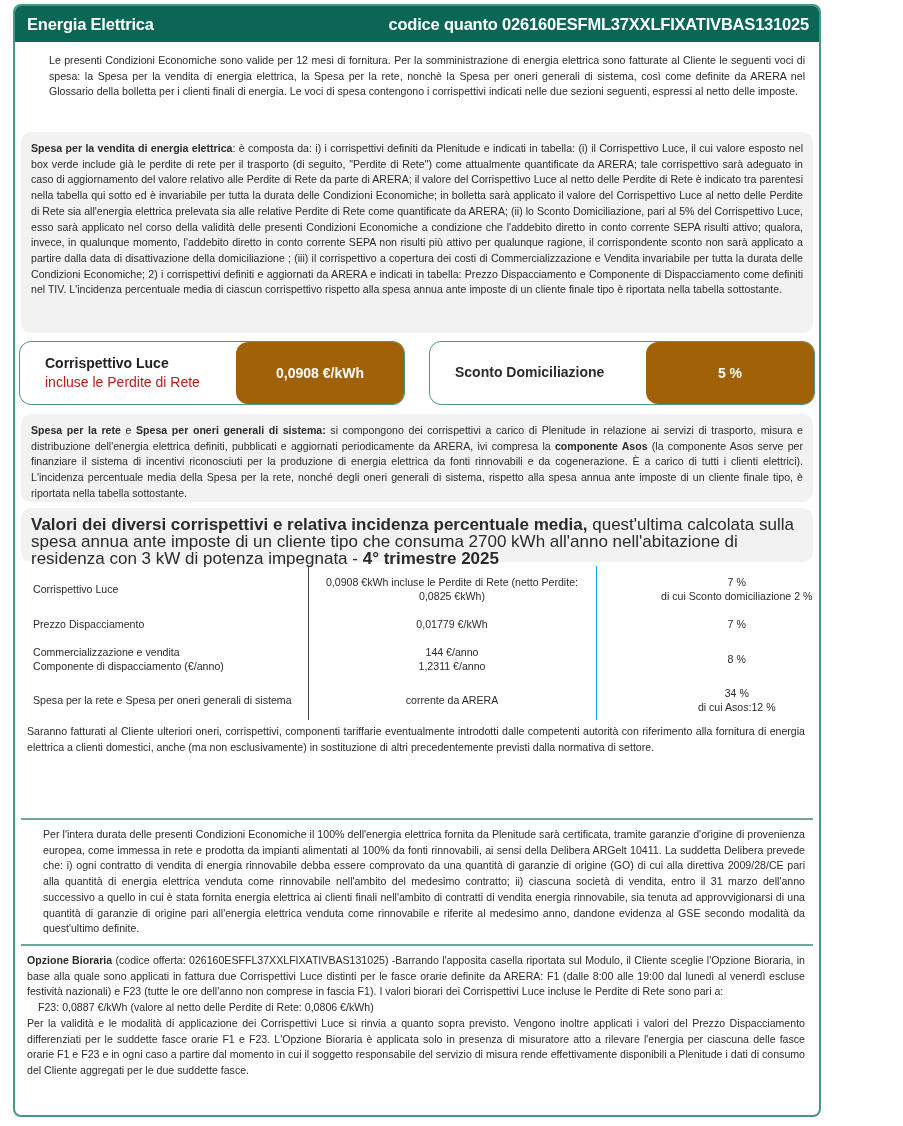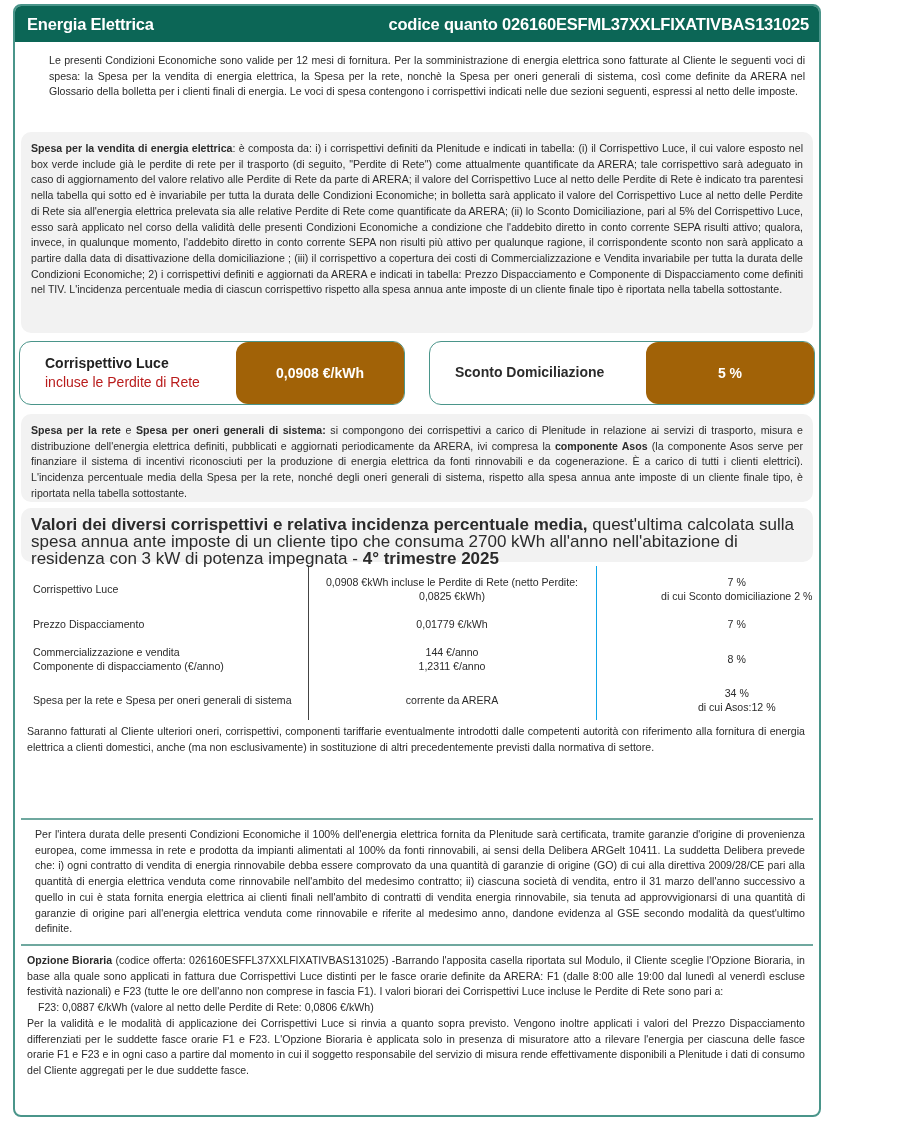--- a/index.html
+++ b/index.html
@@ -41,21 +41,21 @@
   td { padding: 0 8px; vertical-align: middle; line-height: 14.5px; }
   td.c1 { width: 283px; text-align: left; }
   td.c2 { width: 288px; text-align: center; border-left: 1px solid #444; border-right: 1px solid #0ea5e9; margin-left: 16px; }
   td.c3 { text-align: center; }
   tr.r1 td { height: 44px; padding-top: 2px; }
   tr.r2 td { height: 28px; }
   tr.r3 td { height: 42px; }
   tr.r4 td { height: 40px; }
   .after { padding: 4px 14px 0 12px; height: 98px; }
   .divider { height: 2px; background: #6fa89f; margin: 0 6px 0 6px; }
-  .green { padding: 7px 14px 0 20px; height: 124px; }
+  .green { padding: 7px 14px 0 20px; height: 124px; margin-left: 8px; }
   .bioraria { padding: 7px 14px 0 12px; }
   .fasce { display: flex; padding-left: 11px; font-size: 10.6px; line-height: 15.7px; }
   .fasce span:first-child { width: 435px; }
   b { font-weight: bold; }
 </style>
 </head>
 <body>
 
 <div class="card">
   <div class="header">

